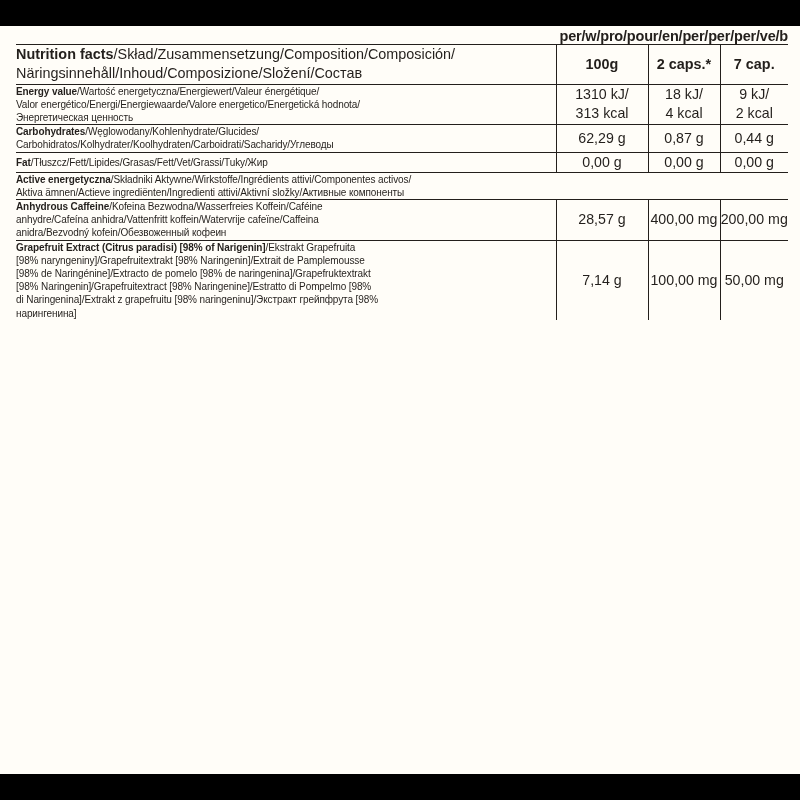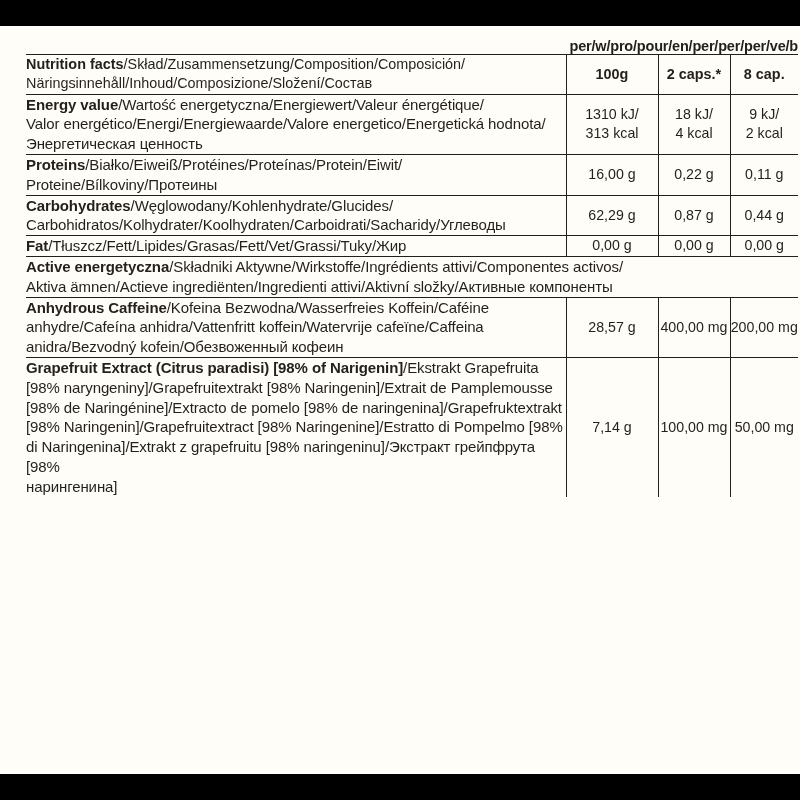--- a/index.html
+++ b/index.html
@@ -18,21 +18,21 @@
     left: 0;
     top: 26px;
     width: 800px;
     height: 748px;
     background: #fffdf8;
     box-sizing: border-box;
   }
   .inner {
     position: relative;
     width: 800px;
-    padding: 12px;
+    padding: 2px;
     box-sizing: border-box;
   }
 
   
   table.nf {
     width: 772px;
     margin: 0 14px;
     border-collapse: collapse;
     table-layout: fixed;
     color: #231f1c;
@@ -55,21 +55,21 @@
     font-size: 14.5px;
     font-weight: bold;
     letter-spacing: -0.2px;
     padding: 0 0 3px 0;
     color: #231f1c;
   }
 
   
   .lab {
     padding: 7px 8px 7px 4px;
-    font-size: 15px;
+    font-size: 10px;
     line-height: 1.32;
     letter-spacing: -0.1px;
   }
   .num {
     text-align: center;
     font-size: 14.2px;
     line-height: 1.35;
     padding: 7px 4px;
     white-space: nowrap;
   }
@@ -133,21 +133,21 @@
         <td class="hdr-per" colspan="3">per/w/pro/pour/en/per/per/per/ve/b</td>
       </tr>
 
       <tr class="rule-top">
         <td class="title-cell">
           <span class="b">Nutrition facts</span><span>/Skład/Zusammensetzung/Composition/Composición/</span>
           <span class="nowrapline">Näringsinnehåll/Inhoud/Composizione/Složení/Состав</span>
         </td>
         <td class="colhead vsep-l">100g</td>
         <td class="colhead vsep-l">2 caps.*</td>
-        <td class="colhead vsep-l">8 cap.</td>
+        <td class="colhead vsep-l">7 cap.</td>
       </tr>
 
       <tr class="rule-top rule-bot">
         <td class="lab">
           <span class="b">Energy value</span><span>/Wartość energetyczna/Energiewert/Valeur énergétique/</span>
           <span class="nowrapline">Valor energético/Energi/Energiewaarde/Valore energetico/Energetická hodnota/</span>
           <span class="nowrapline">Энергетическая ценность</span>
         </td>
         <td class="num vsep-l">
           <span class="nowrapline">1310 kJ/</span>
@@ -157,29 +157,20 @@
           <span class="nowrapline">18 kJ/</span>
           <span class="nowrapline">4 kcal</span>
         </td>
         <td class="num vsep-l">
           <span class="nowrapline">9 kJ/</span>
           <span class="nowrapline">2 kcal</span>
         </td>
       </tr>
 
 
-      <tr class="rule-bot">
-        <td class="lab indent">
-          <span class="b">Proteins</span><span>/Białko/Eiweiß/Protéines/Proteínas/Protein/Eiwit/</span>
-          <span class="nowrapline">Proteine/Bílkoviny/Протеины</span>
-        </td>
-        <td class="num vsep-l">16,00 g</td>
-        <td class="num vsep-l">0,22 g</td>
-        <td class="num vsep-l">0,11 g</td>
-      </tr>
 
       <tr class="rule-bot">
         <td class="lab indent">
           <span class="b">Carbohydrates</span><span>/Węglowodany/Kohlenhydrate/Glucides/</span>
           <span class="nowrapline">Carbohidratos/Kolhydrater/Koolhydraten/Carboidrati/Sacharidy/Углеводы</span>
         </td>
         <td class="num vsep-l">62,29 g</td>
         <td class="num vsep-l">0,87 g</td>
         <td class="num vsep-l">0,44 g</td>
       </tr>

